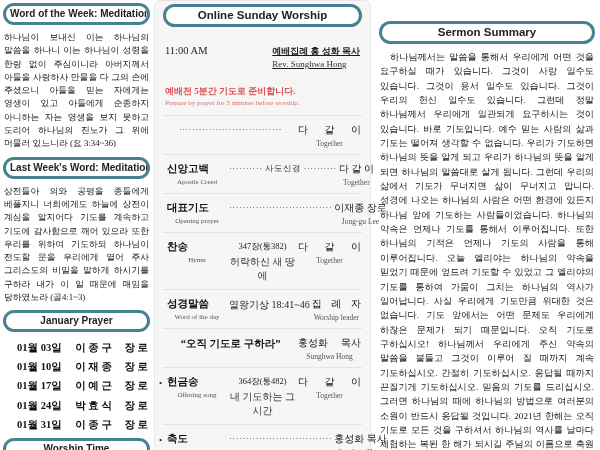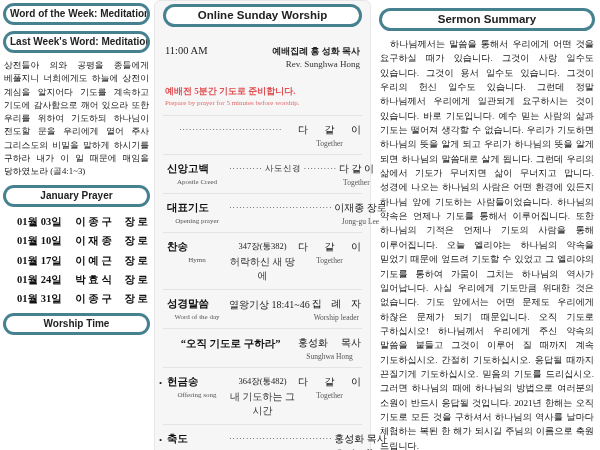--- a/index.html
+++ b/index.html
@@ -25,21 +25,21 @@
   .prayer-name{flex:1;text-align:center;}
   .prayer-role{width:34px;text-align:right;}
 
   
   .col-center{width:217px;flex:0 0 auto;display:flex;flex-direction:column;margin:0 1px;}
   .panel{flex:1 1 auto;background:#f6f6f7;border:1px solid #e7e7e9;border-radius:6px;
          padding:1px 8px 2px 8px;display:flex;flex-direction:column;}
   .service-info{display:flex;justify-content:space-between;align-items:flex-start;
                 margin:12px 2px 2px 2px;}
   .service-time{font-size:10.5px;color:#222;}
-  .officiant{text-align:right;}
+  .officiant{text-decoration:underline;}
   .officiant-ko{font-size:9px;font-weight:700;color:#222;}
   .officiant-en{font-size:9px;color:#333;margin-top:1px;}
   .notice{margin:14px 2px 4px 2px;}
   .notice-ko{font-size:9px;font-weight:700;color:#e05053;}
   .notice-en{font-size:7px;color:#e06b6b;margin-top:1px;}
 
   .order-list{flex:1 1 auto;display:flex;flex-direction:column;margin-top:4px;}
   .order-item{position:relative;display:flex;align-items:flex-start;border-top:1px solid #e3e3e6;
               padding:7px 0 6px 0;flex:1 1 auto;}
   .bullet-marker{position:absolute;left:-4px;top:10px;font-size:9px;color:#222;}
@@ -56,33 +56,34 @@
   .o-right{width:64px;padding-right:1px;}
   .p-ko{font-size:10px;color:#111;text-align:justify;text-align-last:justify;white-space:nowrap;}
   .p-en{font-size:7.5px;color:#555;text-align:center;margin-top:2px;}
 
   .footer-line{flex:0 0 auto;display:flex;align-items:center;gap:4px;padding:4px 0 3px 0;}
   .flag{flex:0 0 auto;margin-left:-5px;}
   .footer-text{font-family:"Liberation Sans",sans-serif;font-size:9.3px;color:#2e74b5;
                white-space:nowrap;}
 
   
-  .col-right{flex:1;padding:6px 5px 0 7px;}
+  .col-right{flex:1;padding:19px 5px 0 7px;}
   .sermon-text{margin:4px 1px 0 1px;font-size:9.2px;line-height:14.35px;text-align:justify;
                text-indent:10px;word-break:keep-all;color:#151515;}
 </style>
 </head>
 <body>
 
 <div class="page">
 
   <aside class="col-left">
     <div class="pill">
       <span class="pill-inner">Word of the Week: Meditation</span>
     </div>
+    <p class="body-text">하나님이 보내신 이는 하나님의 말씀을 하나니 이는 하나님이 성령을 한량 없이 주심이니라 아버지께서 아들을 사랑하사 만물을 다 그의 손에 주셨으니 아들을 믿는 자에게는 영생이 있고 아들에게 순종하지 아니하는 자는 영생을 보지 못하고 도리어 하나님의 진노가 그 위에 머물러 있느니라 (요 3:34~36)</p>
 
     <div class="pill">
       <span class="pill-inner">Last Week's Word: Meditation</span>
     </div>
     <p class="body-text">상전들아 의와 공평을 종들에게 베풀지니 너희에게도 하늘에 상전이 계심을 알지어다 기도를 계속하고 기도에 감사함으로 깨어 있으라 또한 우리를 위하여 기도하되 하나님이 전도할 문을 우리에게 열어 주사 그리스도의 비밀을 말하게 하시기를 구하라 내가 이 일 때문에 매임을 당하였노라 (골4:1~3)</p>
 
     <div class="pill">
       <span class="pill-inner">January Prayer</span>
     </div>
     <div class="prayer-rows">

